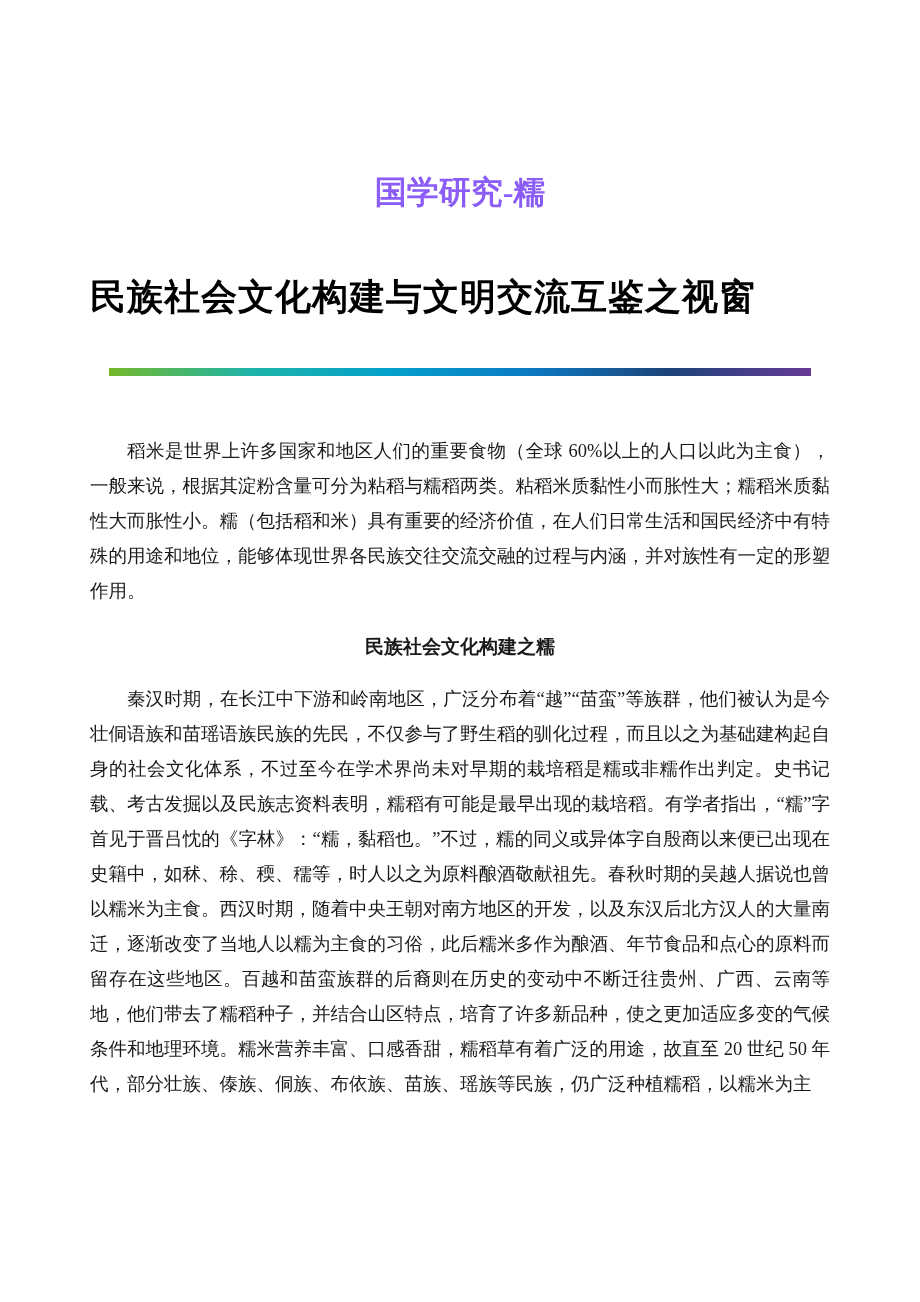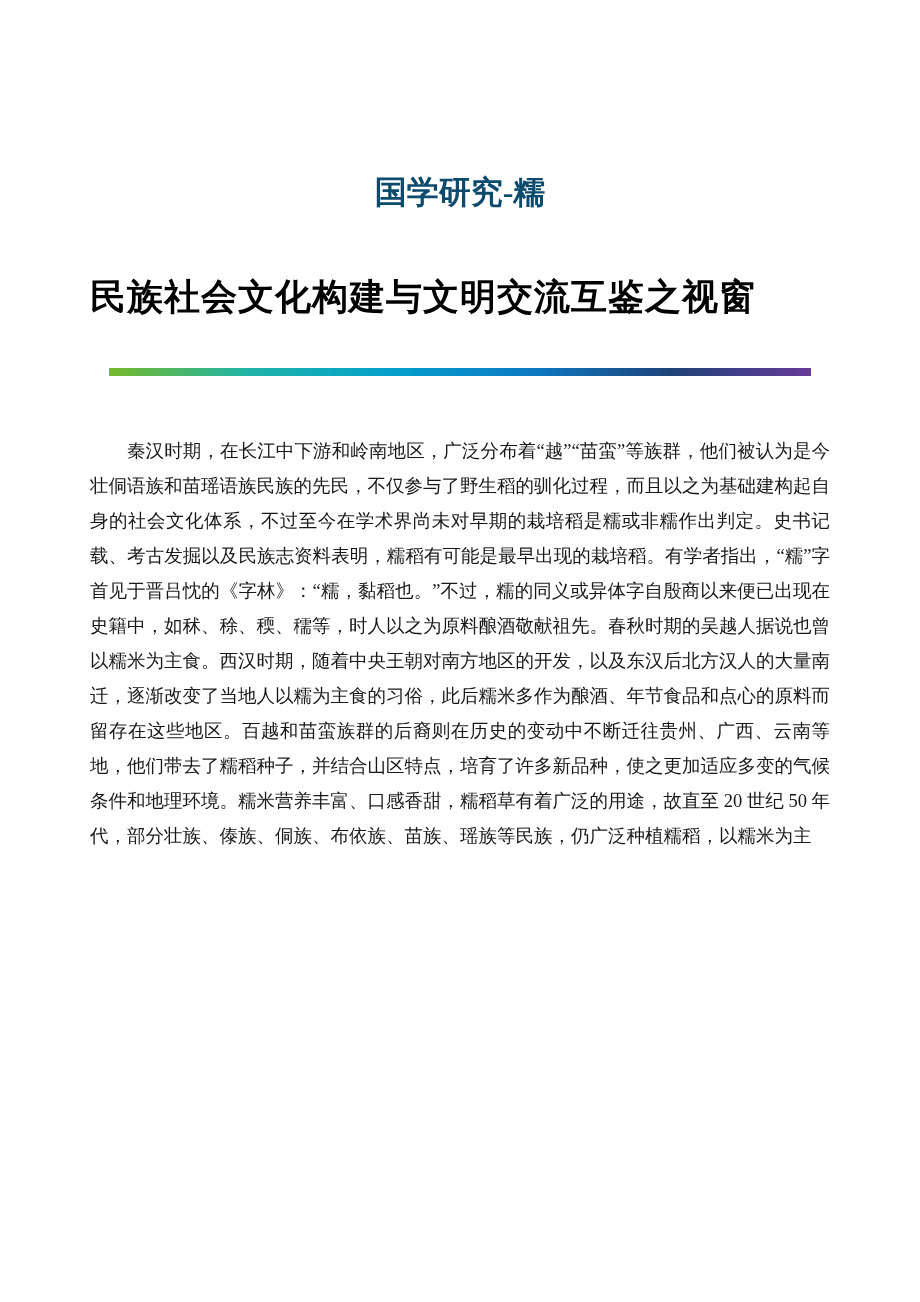--- a/index.html
+++ b/index.html
@@ -13,21 +13,21 @@
   }
   .doc {
     padding: 176px 90px 0 90px;
   }
   .doc-title {
     margin: 0;
     text-align: center;
     font-size: 32px;
     line-height: 32px;
     font-weight: 700;
-    color: #0c4a6e;
+    color: #8b5cf6;
     font-family: "Liberation Serif", "DejaVu Serif", serif;
   }
   .doc-subtitle {
     margin: 70px 0 0 0;
     text-align: left;
     font-size: 36px;
     line-height: 38px;
     font-weight: 700;
     letter-spacing: 1px;
     color: #000000;
@@ -71,20 +71,22 @@
   <div class="doc">
 
     <h1 class="doc-title">国学研究-糯</h1>
 
     <h2 class="doc-subtitle">民族社会文化构建与文明交流互鉴之视窗</h2>
 
     <div class="divider-bar" style="background: linear-gradient(90deg, rgb(118, 184, 42), rgb(30, 180, 168), rgb(4, 160, 203), rgb(12, 122, 195), rgb(29, 67, 120), rgb(103, 58, 151));"></div>
 
     <div class="body-text">
 
+      <p class="para">稻米是世界上许多国家和地区人们的重要食物（全球 60%以上的人口以此为主食），一般来说，根据其淀粉含量可分为粘稻与糯稻两类。粘稻米质黏性小而胀性大；糯稻米质黏性大而胀性小。糯（包括稻和米）具有重要的经济价值，在人们日常生活和国民经济中有特殊的用途和地位，能够体现世界各民族交往交流交融的过程与内涵，并对族性有一定的形塑作用。</p>
 
+      <h3 class="section-heading">民族社会文化构建之糯</h3>
 
 
       <p class="para">秦汉时期，在长江中下游和岭南地区，广泛分布着“越”“苗蛮”等族群，他们被认为是今壮侗语族和苗瑶语族民族的先民，不仅参与了野生稻的驯化过程，而且以之为基础建构起自身的社会文化体系，不过至今在学术界尚未对早期的栽培稻是糯或非糯作出判定。史书记载、考古发掘以及民族志资料表明，糯稻有可能是最早出现的栽培稻。有学者指出，“糯”字首见于晋吕忱的《字林》：“糯，黏稻也。”不过，糯的同义或异体字自殷商以来便已出现在史籍中，如秫、稌、稬、穤等，时人以之为原料酿酒敬献祖先。春秋时期的吴越人据说也曾以糯米为主食。西汉时期，随着中央王朝对南方地区的开发，以及东汉后北方汉人的大量南迁，逐渐改变了当地人以糯为主食的习俗，此后糯米多作为酿酒、年节食品和点心的原料而留存在这些地区。百越和苗蛮族群的后裔则在历史的变动中不断迁往贵州、广西、云南等地，他们带去了糯稻种子，并结合山区特点，培育了许多新品种，使之更加适应多变的气候条件和地理环境。糯米营养丰富、口感香甜，糯稻草有着广泛的用途，故直至 20 世纪 50 年代，部分壮族、傣族、侗族、布依族、苗族、瑶族等民族，仍广泛种植糯稻，以糯米为主</p>
 
     </div>
   </div>
 </div>
 
 </body></html>

